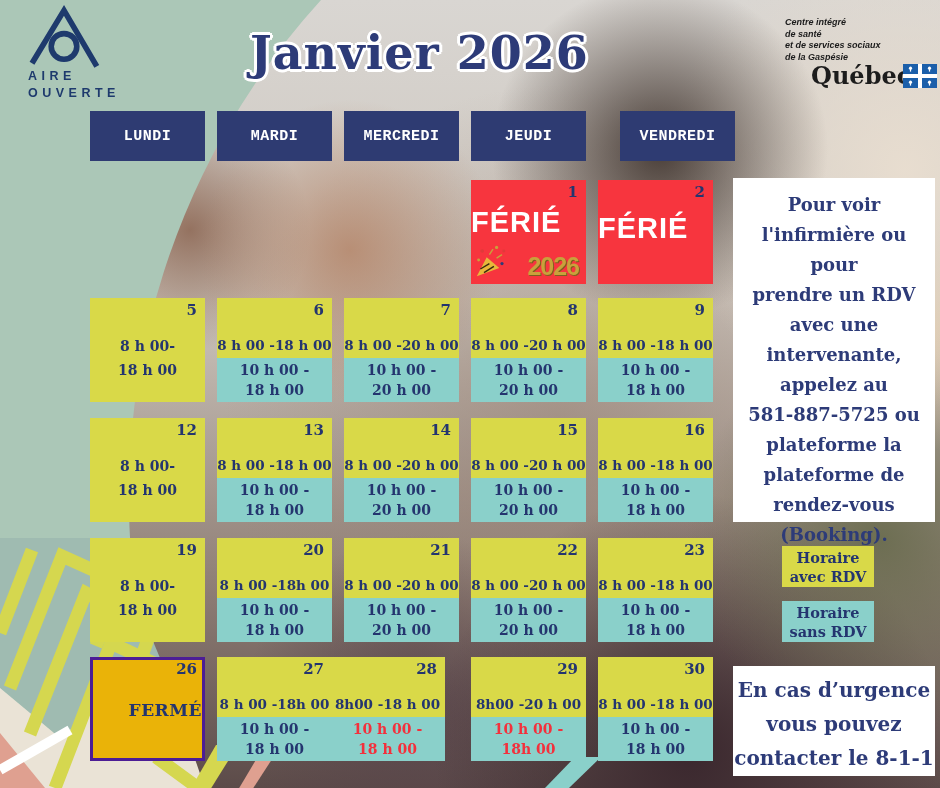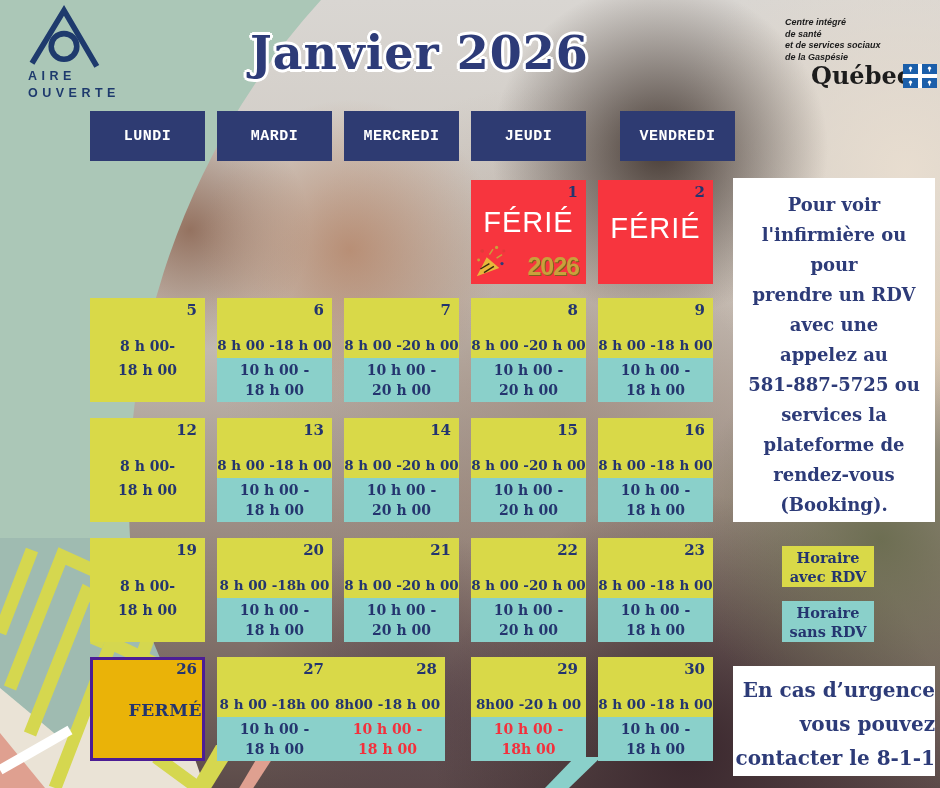--- a/index.html
+++ b/index.html
@@ -48,22 +48,22 @@
   .day-header{position:absolute;top:0;width:115px;height:50px;background:#2e3b72;
     color:#fff;font-size:15px;font-weight:bold;letter-spacing:.5px;
     display:flex;align-items:center;justify-content:center;font-family:Liberation Mono, monospace;}
 
   
   .grid{position:absolute;left:90px;top:0;}
   .cell{position:absolute;width:115px;height:104px;box-sizing:border-box;}
   .cell .day{position:absolute;top:3px;right:8px;font-size:15px;font-weight:bold;
     color:#24356f;z-index:2;}
   .cell.holiday{background:#f7353e;}
-  .holiday-label{position:absolute;left:0;right:0;top:32px;text-align:center;
-    font-family:"Liberation Sans",sans-serif;font-weight:normal;font-size:29px;
+  .holiday-label{position:absolute;left:0;right:0;top:32px;
+    font-family:"Liberation Sans",sans-serif;font-weight:bold;font-size:29px;
     color:#fff;letter-spacing:1px;}
   .cell.holiday.decorated .holiday-label{top:26px;}
   .year-2026{position:absolute;right:7px;bottom:3px;
     font-family:"Liberation Sans",sans-serif;font-weight:bold;font-size:25px;
     color:#c9a13b;text-shadow:1px 1px 0 #7e5f1e;letter-spacing:-1px;}
   .party-popper{position:absolute;left:4px;bottom:2px;}
   .cell.rdv-only{background:#d9d948;}
   .rdv-only-lines{position:absolute;left:0;right:0;top:36px;text-align:center;
     font-size:14px;font-weight:bold;color:#24356f;line-height:24px;}
   .rdv-block{position:absolute;left:0;top:0;width:115px;height:60px;background:#d9d948;}
@@ -81,21 +81,21 @@
   
   .info-panel{position:absolute;left:733px;top:178px;width:202px;height:344px;
     background:#fff;box-sizing:border-box;padding:12px 4px 0;text-align:center;
     color:#2d3b78;font-size:18px;font-weight:bold;line-height:30px;}
   .legend-badge{position:absolute;left:782px;width:92px;height:41px;text-align:center;
     font-size:14.5px;font-weight:bold;color:#24356f;line-height:19px;
     padding-top:2px;box-sizing:border-box;}
   .legend-with{top:546px;background:#d9d948;}
   .legend-without{top:601px;background:#8ad0ca;}
   .emergency-panel{position:absolute;left:733px;top:666px;width:202px;height:110px;
-    background:#fff;box-sizing:border-box;padding-top:7px;text-align:right;
+    background:#fff;box-sizing:border-box;padding-top:7px;text-align:center;
     color:#2d3b78;font-size:20px;font-weight:bold;line-height:34px;}
 </style>
 </head>
 <body>
 
 <div class="page">
 
   <div class="photo-bg"></div>
 
   <svg class="sage-overlay" width="940" height="788" viewBox="0 0 940 788">
@@ -373,23 +373,24 @@
           <div>18 h 00</div>
         </div>
       </div>
     </div>
 
   <div class="info-panel">
       <div>Pour voir</div>
       <div>l'infirmière ou pour</div>
       <div>prendre un RDV</div>
       <div>avec une</div>
+      <div>intervenante,</div>
       <div>appelez au</div>
       <div>581-887-5725 ou</div>
-      <div>services la</div>
+      <div>plateforme la</div>
       <div>plateforme de</div>
       <div>rendez-vous</div>
       <div>(Booking).</div>
     </div>
   <div class="legend-badge legend-with">
       <div>Horaire</div>
       <div>avec RDV</div>
     </div>
   <div class="legend-badge legend-without">
       <div>Horaire</div>

